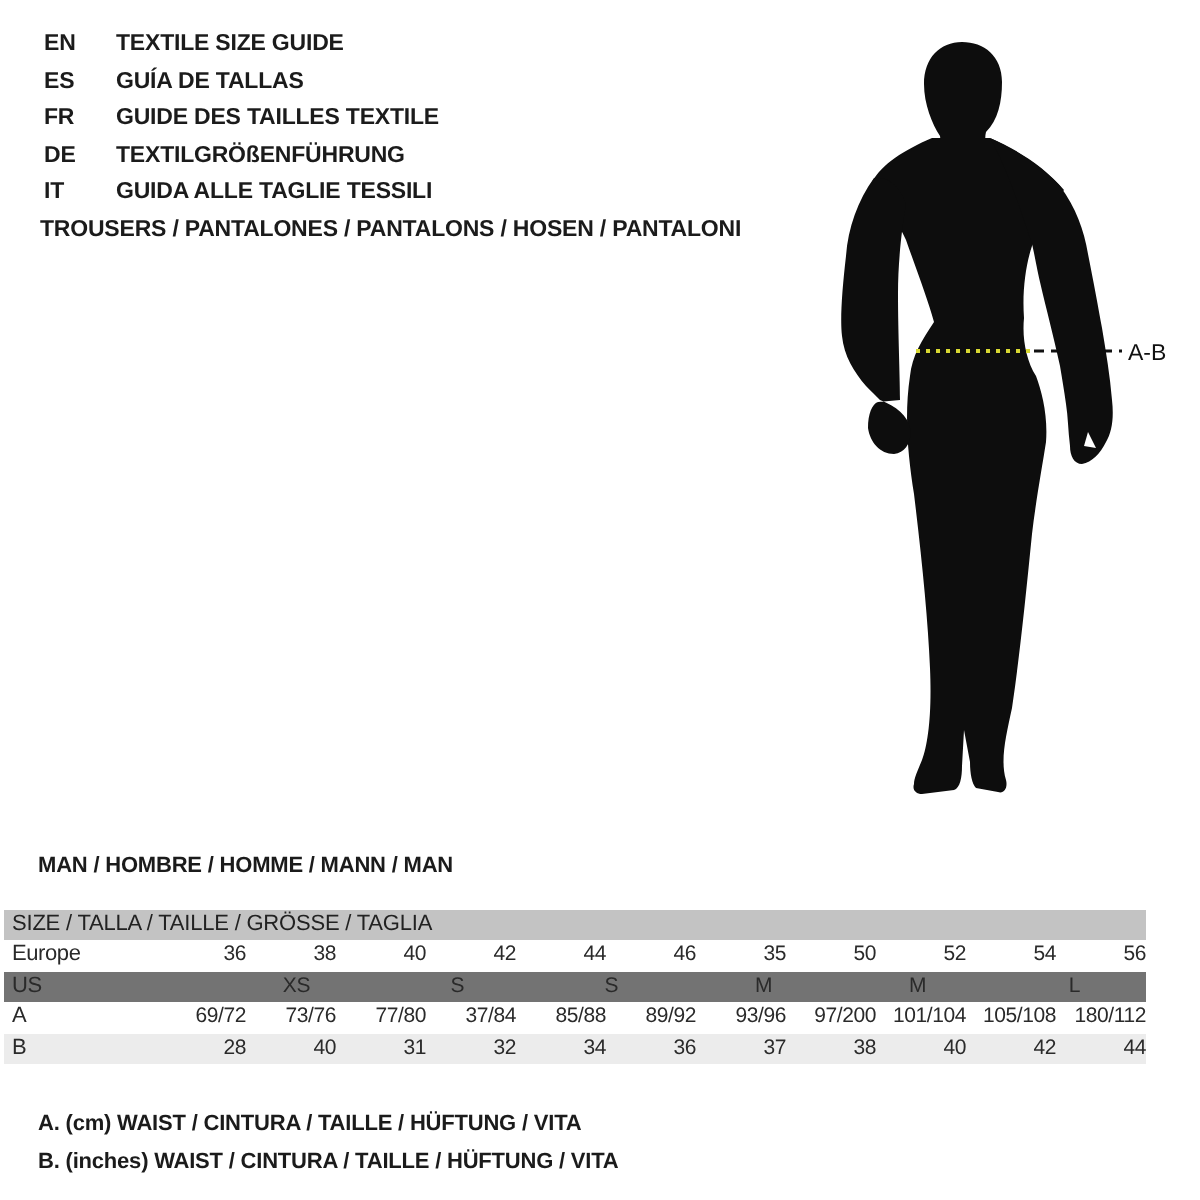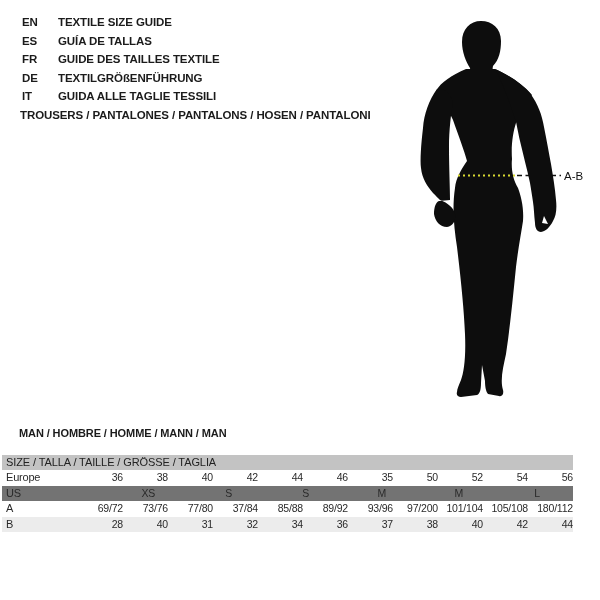--- a/index.html
+++ b/index.html
@@ -211,14 +211,18 @@
           <div class="cell">36</div>
           <div class="cell">37</div>
           <div class="cell">38</div>
           <div class="cell">40</div>
           <div class="cell">42</div>
           <div class="cell">44</div>
         </div>
       </div>
   </div>
 
+  <div class="footnotes">
+    <div>A. (cm) WAIST / CINTURA / TAILLE / HÜFTUNG / VITA</div>
+    <div>B. (inches) WAIST / CINTURA / TAILLE / HÜFTUNG / VITA</div>
+  </div>
 
 </div>
 
 </body></html>

